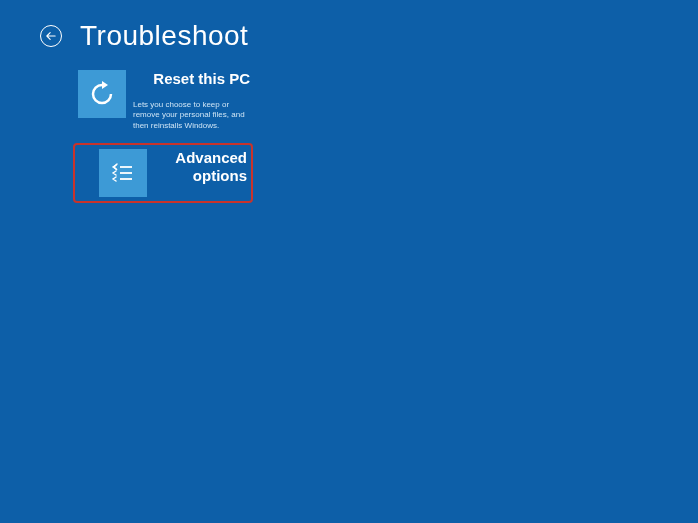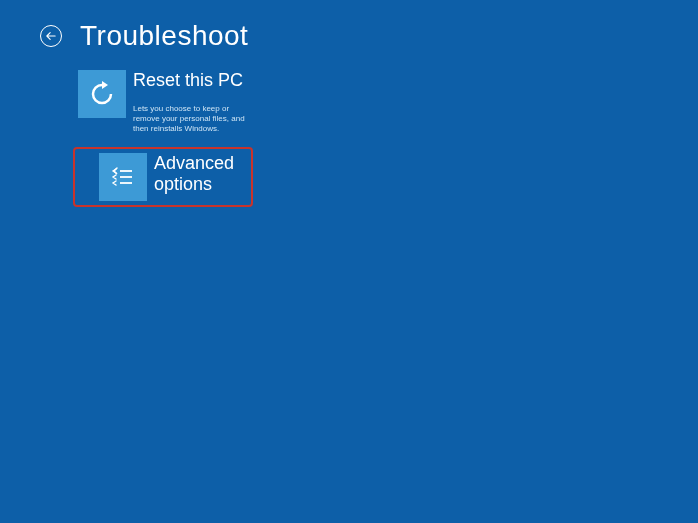--- a/index.html
+++ b/index.html
@@ -63,23 +63,24 @@
       display: flex;
       align-items: center;
       justify-content: center;
       flex-shrink: 0;
     }
     .option-text {
       padding: 0 0 0 7px;
       flex: 1;
     }
     .option-title {
-      font-size: 18px;
-      font-weight: 400;
+      font-size: 15px;
+      font-weight: 700;
       line-height: 1.2;
+      text-align: right;
     }
     .option-desc {
       font-size: 8px;
       font-weight: 400;
       line-height: 1.3;
       color: #cde4f5;
       margin-top: 12px;
     }
     .highlight-box {
       border: 2px solid #c8332b;

